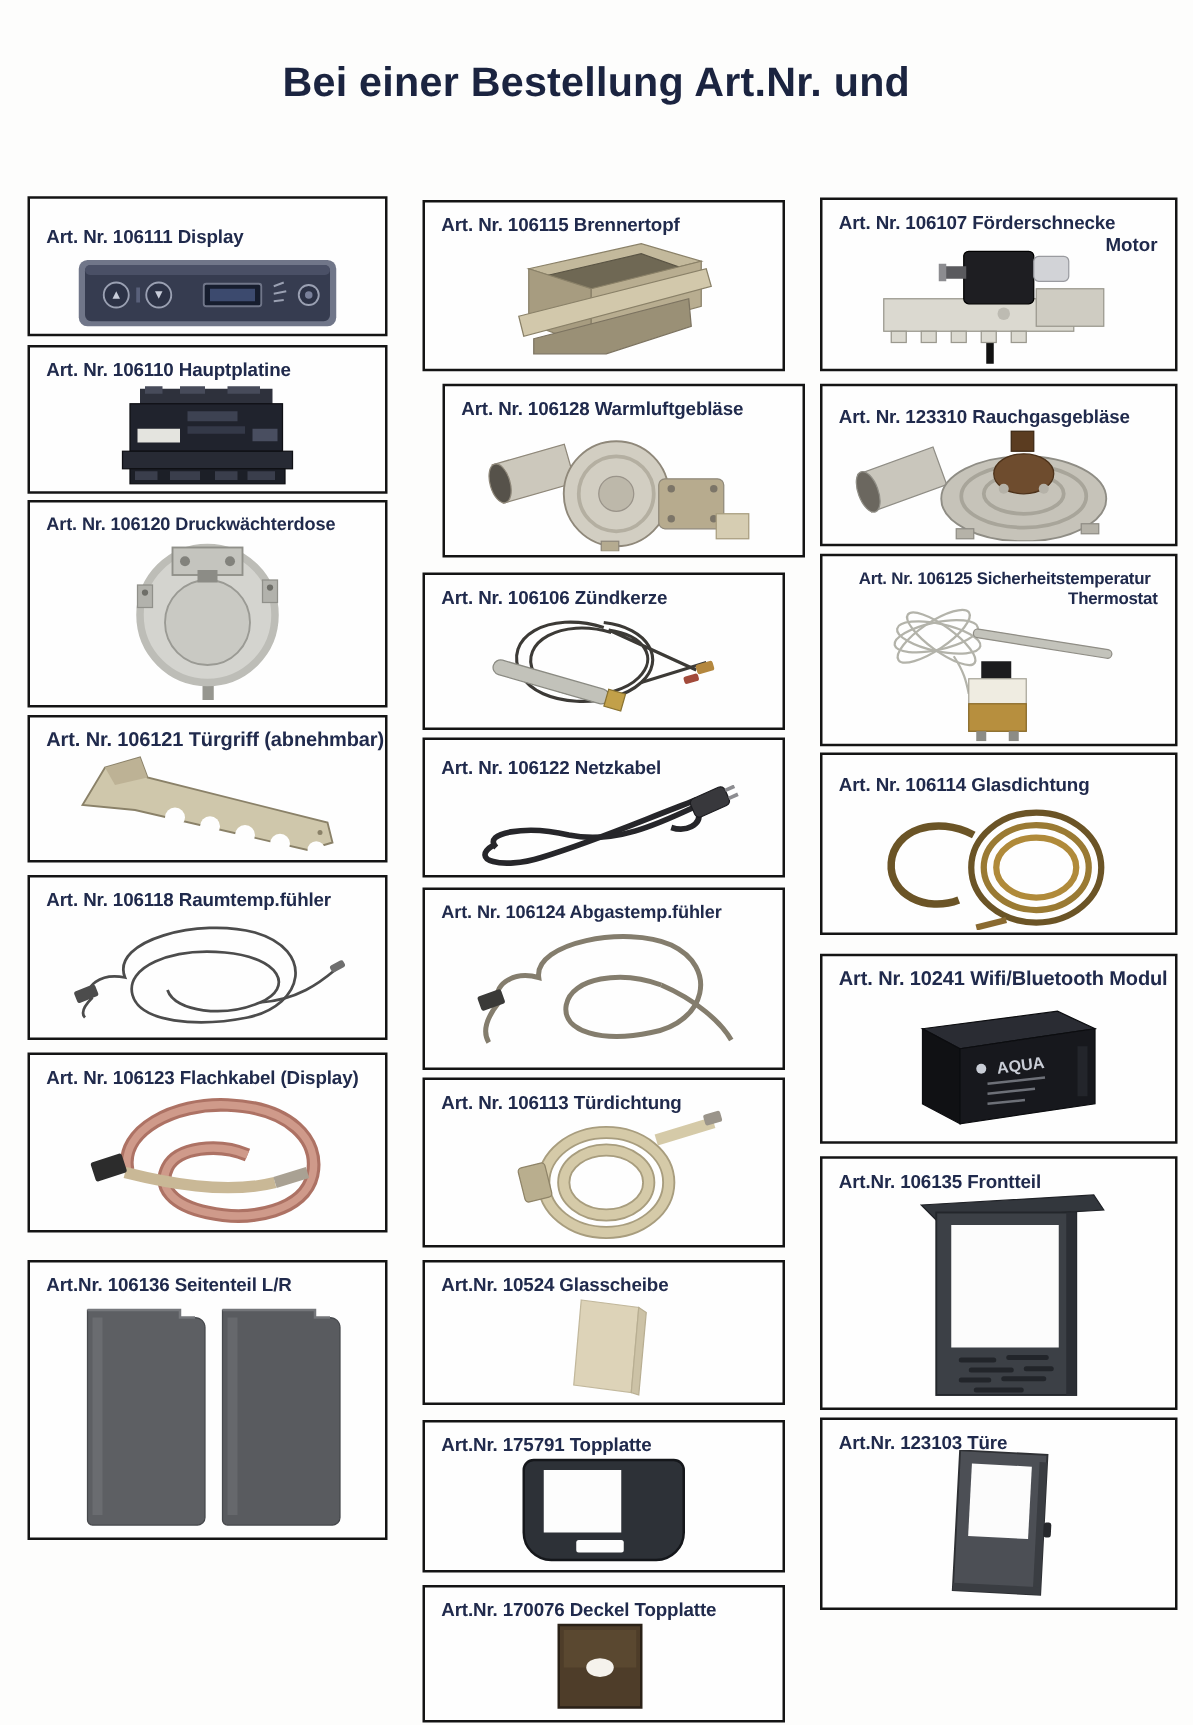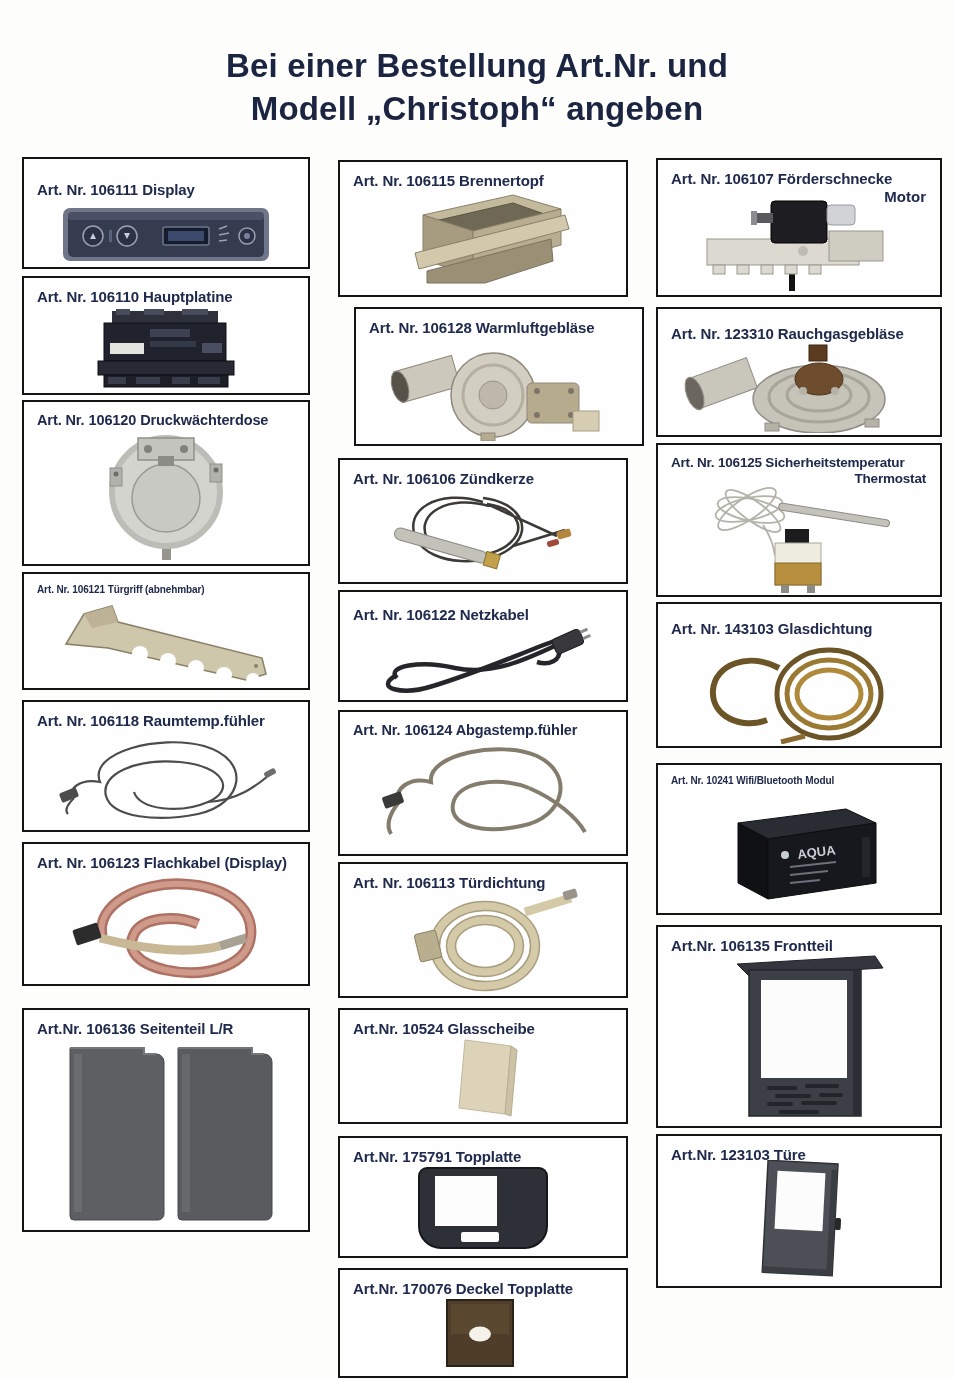--- a/index.html
+++ b/index.html
@@ -28,31 +28,30 @@
     position:absolute;left:13px;top:10px;right:8px;
     font-weight:bold;font-size:15px;color:var(--label-text);
     letter-spacing:-0.1px;white-space:nowrap;
   }
   .lbl2{
     position:absolute;right:14px;
     font-weight:bold;font-size:15px;color:var(--label-text);
     text-align:right;white-space:nowrap;
   }
   .sz145{font-size:14.5px;}
-  .sz14{font-size:10px;}
-  .sz135{font-size:13.5px;letter-spacing:-0.2px;}
+  .sz14{font-size:16px;}
+  .sz135{font-size:13.5px;letter-spacing:-0.2px;margin-left:16px;}
   .img{position:absolute;left:0;right:0;bottom:2px;display:flex;justify-content:center;}
   svg{display:block;}
 </style>
 </head>
 <body>
 
 <div class="page-title">
   <div>Bei einer Bestellung Art.Nr. und</div>
-  <div>Modell „Christoph“ angeben</div>
 </div>
 
 <div class="box" style="left:22px;top:157px;width:288px;height:112px">
   <div class="lbl" style="top:22px">Art. Nr. 106111 Display</div>
   <div class="img">
     <svg width="214" height="62" viewBox="0 0 214 62">
       <rect x="4" y="5" width="206" height="53" rx="7" fill="#707689"></rect>
       <rect x="9" y="9" width="196" height="45" rx="5" fill="#363c50"></rect>
       <rect x="9" y="9" width="196" height="8" rx="4" fill="#4a5066"></rect>
       <circle cx="34" cy="33" r="10" fill="#2c3246" stroke="#9aa0b2" stroke-width="1.5"></circle>
@@ -371,21 +370,21 @@
       <rect x="106" y="46" width="24" height="16" fill="#1c1c1e"></rect>
       <rect x="96" y="60" width="46" height="42" fill="#efece1" stroke="#a8a59a"></rect>
       <rect x="96" y="80" width="46" height="22" fill="#b78f3e" stroke="#8a6a28"></rect>
       <rect x="102" y="102" width="8" height="8" fill="#8c8c86"></rect>
       <rect x="128" y="102" width="8" height="8" fill="#8c8c86"></rect>
     </svg>
   </div>
 </div>
 
 <div class="box" style="left:656px;top:602px;width:286px;height:146px">
-  <div class="lbl" style="top:16px">Art. Nr. 143103 Glasdichtung</div>
+  <div class="lbl" style="top:16px">Art. Nr. 106114 Glasdichtung</div>
   <div class="img" style="bottom:2px">
     <svg width="240" height="106" viewBox="0 0 240 106">
       <g fill="none" stroke-width="5">
         <ellipse cx="150" cy="56" rx="52" ry="44" stroke="#6b5426"></ellipse>
         <ellipse cx="150" cy="56" rx="42" ry="34" stroke="#9a7a33"></ellipse>
         <ellipse cx="150" cy="56" rx="32" ry="24" stroke="#b08a3a"></ellipse>
         <path d="M100,30 C70,14 36,26 34,52 C32,78 62,92 88,82" stroke="#6b5426" stroke-width="6"></path>
         <path d="M126,98 L102,104" stroke="#8a6a30"></path>
       </g>
     </svg>

